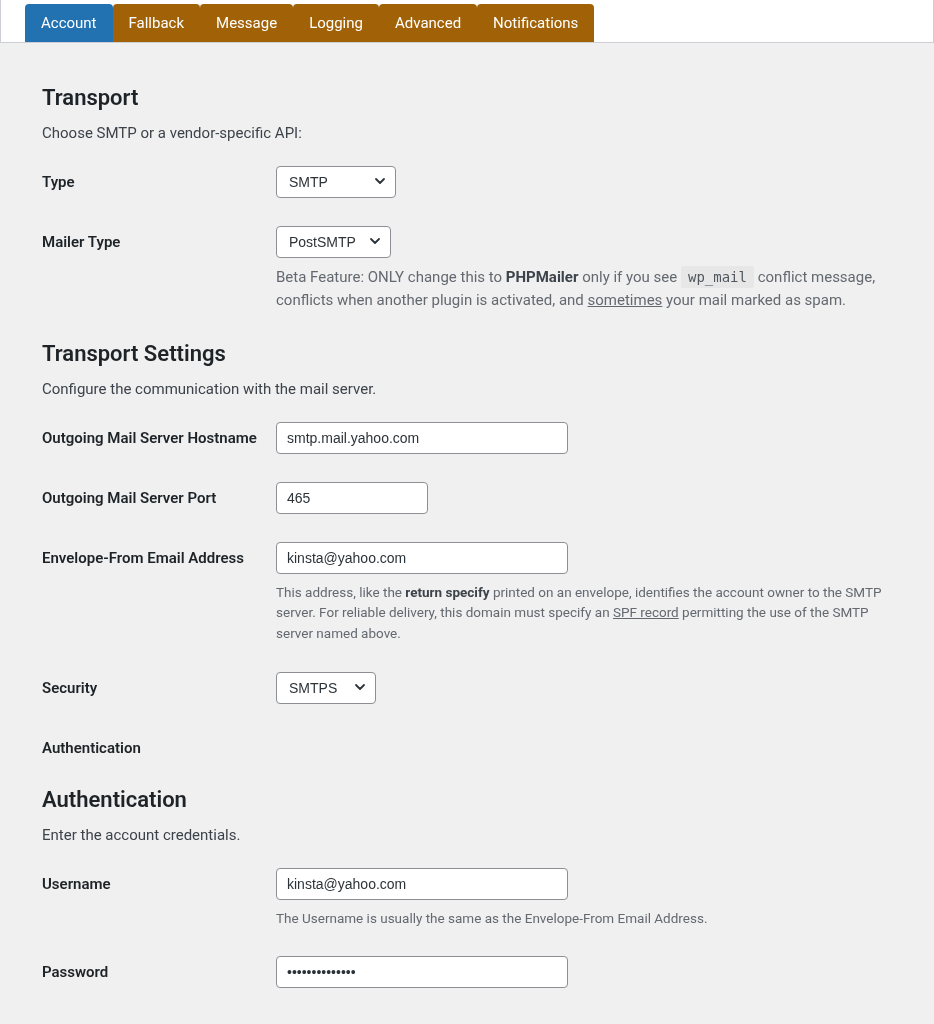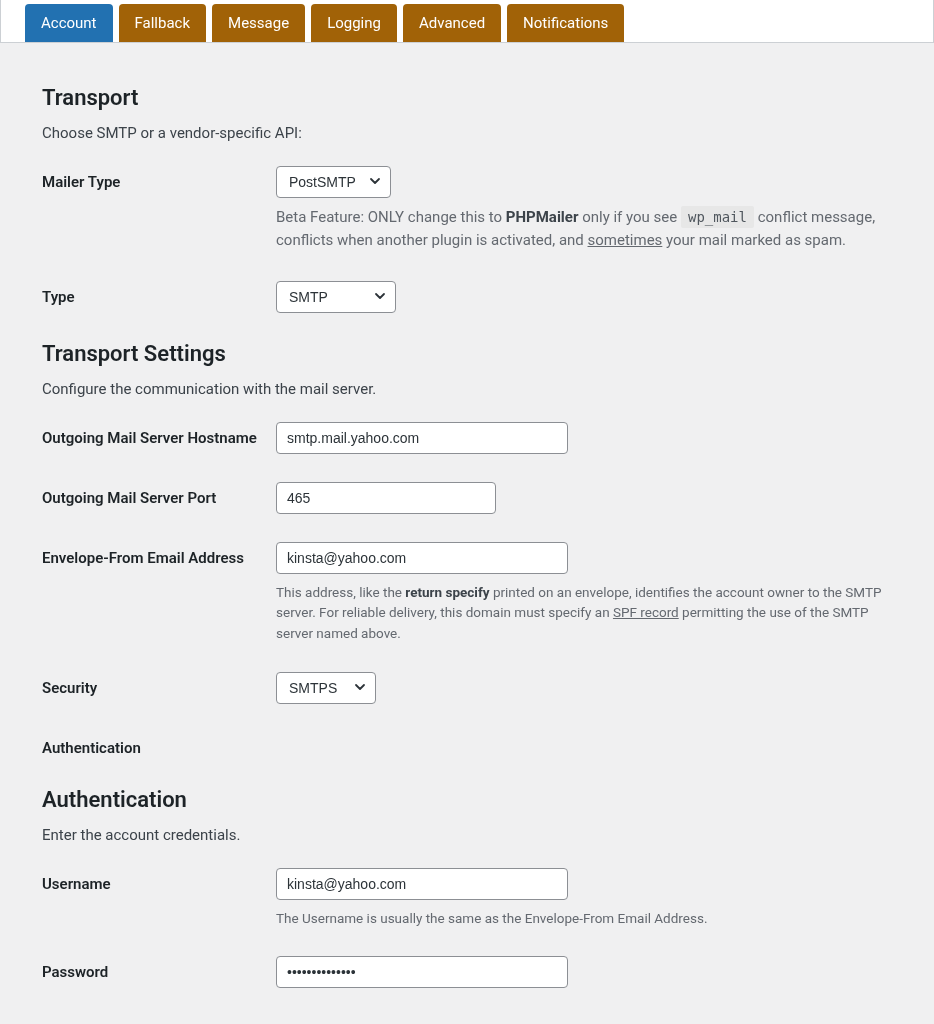--- a/index.html
+++ b/index.html
@@ -5,21 +5,20 @@
     * { box-sizing: border-box; margin: 0; padding: 0; }
     body {
       font-family: -apple-system, BlinkMacSystemFont, "Segoe UI", Roboto, Helvetica, Arial, sans-serif;
       background: #f0f0f1;
       color: #1d2327;
       font-size: 14px;
     }
     .container { width: 934px; }
     .tabs {
       display: flex;
-      gap: 6px;
       padding: 0 0 0 24px;
       background: #fff;
       border: 1px solid #ccd0d4;
       border-top: none;
       align-items: center;
     }
     .tab {
       padding: 10px 16px;
       background: #a16207;
       color: #fff;
@@ -88,21 +87,21 @@
     input[type="text"], input[type="password"] {
       background: #fff;
       border: 1px solid #8c8f94;
       border-radius: 4px;
       padding: 6px 10px;
       font-size: 14px;
       color: #2c3338;
       min-height: 32px;
     }
     .input-wide { width: 292px; }
-    .input-med { width: 220px; }
+    .input-med { width: 152px; }
     .help {
       font-size: 13.5px;
       color: #646970;
       margin-top: 8px;
       line-height: 1.55;
       max-width: 610px;
     }
     .help strong { color: #3c434a; font-weight: 700; }
     .help .ul { text-decoration: underline; }
     .help-note {
@@ -133,56 +132,56 @@
     <div class="tab">Message</div>
     <div class="tab">Logging</div>
     <div class="tab">Advanced</div>
     <div class="tab">Notifications</div>
   </div>
 
   <div class="content">
 
     <h2>Transport</h2>
     <p class="desc">Choose SMTP or a vendor-specific API:</p>
+
+    <div class="form-row">
+      <div class="form-label">Type</div>
+      <div class="form-field">
+        <div class="select-wrap">
+          <select style="min-width:120px;">
+            <option>SMTP</option>
+          </select>
+          <span class="chev">
+            <svg width="12" height="12" viewBox="0 0 12 12">
+                <path d="M2 4l4 4 4-4" stroke="#2c3338" stroke-width="1.8" fill="none" stroke-linecap="round" stroke-linejoin="round"></path>
+              </svg>
+          </span>
+        </div>
+      </div>
+    </div>
 
     <div class="form-row">
       <div class="form-label">Mailer Type</div>
       <div class="form-field">
         <div class="select-wrap">
           <select>
             <option>PostSMTP</option>
           </select>
           <span class="chev">
             <svg width="12" height="12" viewBox="0 0 12 12">
                 <path d="M2 4l4 4 4-4" stroke="#2c3338" stroke-width="1.8" fill="none" stroke-linecap="round" stroke-linejoin="round"></path>
               </svg>
           </span>
         </div>
         <p class="help-note">
           <span>Beta Feature: ONLY change this to </span><strong>PHPMailer</strong><span> only if you see </span><span class="code">wp_mail</span><span> conflict message, conflicts when another plugin is activated, and </span><span class="ul">sometimes</span><span> your mail marked as spam.</span>
         </p>
       </div>
     </div>
 
-    <div class="form-row">
-      <div class="form-label">Type</div>
-      <div class="form-field">
-        <div class="select-wrap">
-          <select style="min-width:120px;">
-            <option>SMTP</option>
-          </select>
-          <span class="chev">
-            <svg width="12" height="12" viewBox="0 0 12 12">
-                <path d="M2 4l4 4 4-4" stroke="#2c3338" stroke-width="1.8" fill="none" stroke-linecap="round" stroke-linejoin="round"></path>
-              </svg>
-          </span>
-        </div>
-      </div>
-    </div>
-
     <h2>Transport Settings</h2>
     <p class="desc">Configure the communication with the mail server.</p>
 
     <div class="form-row">
       <div class="form-label">Outgoing Mail Server Hostname</div>
       <div class="form-field">
         <input type="text" class="input-wide" value="smtp.mail.yahoo.com" style="">
       </div>
     </div>
 

